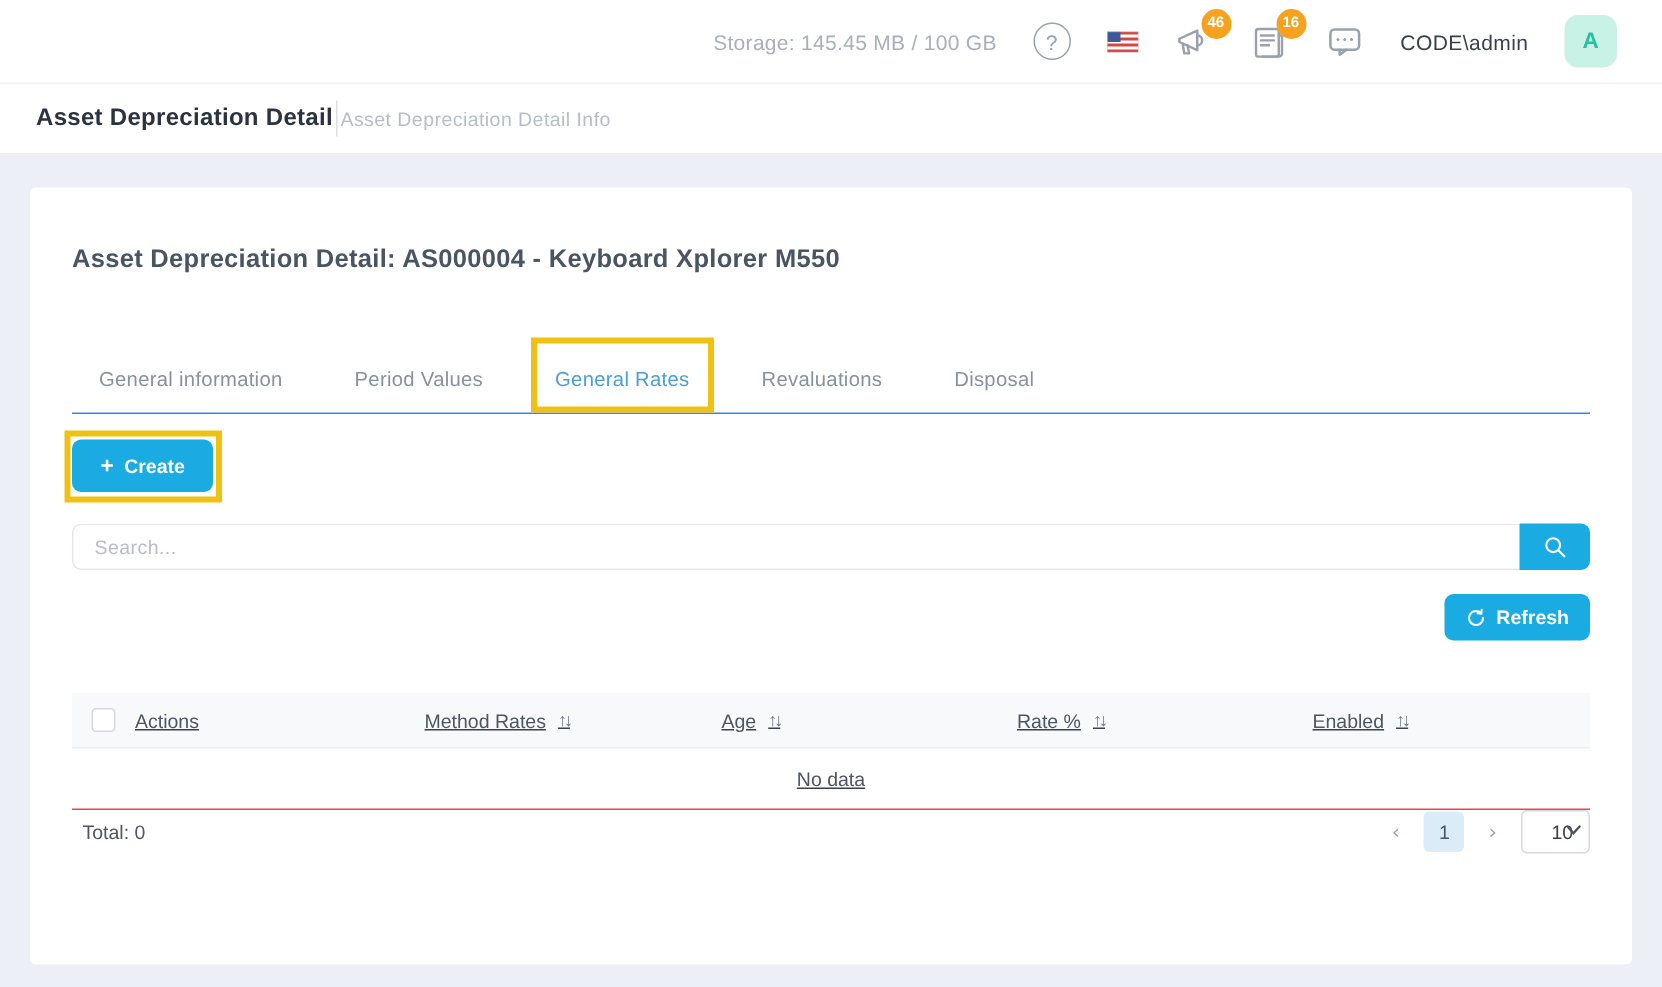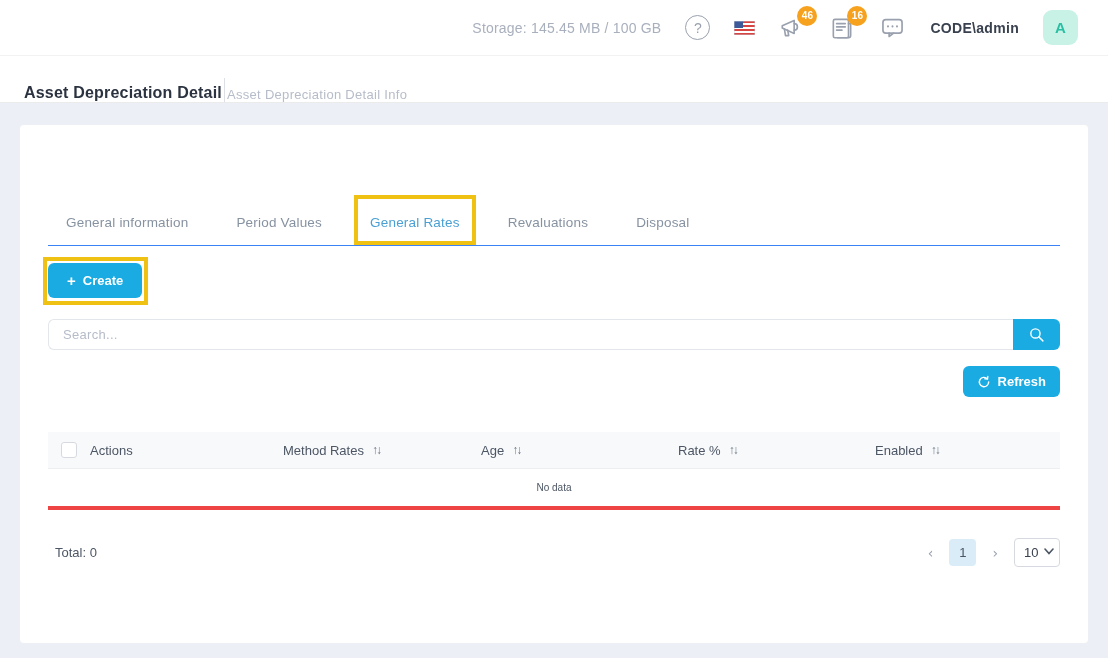--- a/index.html
+++ b/index.html
@@ -22,31 +22,31 @@
     width:25px; height:25px; border:1.6px solid #9aa1ae; border-radius:50%;
     color:#9aa1ae; font-size:14px; display:flex; align-items:center; justify-content:center;
   }
   .flag { width:21px; height:14px; display:block; }
   .badge {
     position:absolute; top:-9px; right:-12px;
     min-width:20px; height:20px; border-radius:50%;
     background:#f6a21e; color:#fff; font-size:10px; font-weight:bold;
     display:flex; align-items:center; justify-content:center;
   }
-  .username { font-size:14px; font-weight:bold; color:#39414f; letter-spacing:.3px; }
+  .username { font-size:14px; font-weight:normal; color:#39414f; letter-spacing:.3px; }
   .avatar {
     width:35px; height:35px; border-radius:9px; background:#c9f2e7;
     color:#28bfa3; font-size:15px; font-weight:bold;
     display:flex; align-items:center; justify-content:center; cursor:pointer;
   }
   .gray-icon { color:#9aa1ae; }
   
   .breadcrumb-bar {
     height:48px; background:#fff; border-top:1px solid #f2f2f2; border-bottom:1px solid #ebebeb;
-    display:flex; align-items:flex-end; padding-left:24px; gap:2px;
+    display:flex; align-items:center; padding-left:24px; gap:2px;
   }
   .bc-title { font-size:16px; font-weight:bold; color:#2b3340; letter-spacing:.2px; }
   .bc-divider { width:1px; height:24px; background:#dcdfe4; }
   .bc-sub { font-size:13px; color:#b6bcc8; letter-spacing:.3px; }
   
   .main { padding:22px 20px; }
   .card {
     background:#fff; border-radius:4px; min-height:518px;
     padding:28px 28px 30px 28px;
   }
@@ -89,53 +89,54 @@
   .search-input::placeholder { color:#b6bcc8; letter-spacing:.3px; }
   .search-btn {
     width:47px; height:31px; background:#1aabe3; border:none;
     border-radius:0 6px 6px 0; cursor:pointer;
     display:flex; align-items:center; justify-content:center;
   }
   
   .refresh-row { display:flex; justify-content:flex-end; margin-top:16px; }
   .btn-refresh { padding:8px 14px; font-weight:bold; }
   
-  .table { margin-top:35px; }
+  .table { margin-top:35px;text-decoration:underline; }
   .thead {
     display:grid; grid-template-columns:235px 198px 197px 197px 1fr;
     background:#f8f9fb; border-bottom:1px solid #eceef2;
     align-items:center; height:37px; font-size:13px; color:#4c5664;
   }
   .th { display:flex; align-items:center; gap:8px; }
   .th-actions { padding-left:13px; gap:13px; }
   .checkbox {
     width:16px; height:16px; appearance:none; -webkit-appearance:none;
     border:1px solid #d6dae0; border-radius:3px; background:#fff; cursor:pointer;
   }
   .sort-glyph { font-size:12px; color:#6b7684; letter-spacing:-2px; cursor:pointer; }
   .tbody-empty {
     height:41px; display:flex; align-items:center; justify-content:center;
-    font-size:10px; color:#4c5664; border-bottom:4px solid #ef4444;
-  }
-  
-  .table-footer { display:flex; justify-content:space-between; align-items:center; margin-top:28px; padding-left:7px;gap:20px; }
+    font-size:13px; color:#4c5664; border-bottom:1px solid #ef4444;
+  }
+  
+  .table-footer { display:flex; justify-content:space-between; align-items:center; padding-left:7px;gap:20px; }
   .total { font-size:13px; color:#4c5664; }
   .pagination { display:flex; align-items:center; gap:12px; }
   .page-chev { color:#9aa3b0; font-size:14px; cursor:pointer; padding:4px; font-family:"DejaVu Sans",sans-serif; }
   .page-num {
     width:27px; height:27px; border-radius:4px; background:#d9ecf8;
     color:#4b5563; font-size:13px; display:flex; align-items:center; justify-content:center;
     cursor:pointer;
   }
   .size-select-wrap { position:relative; }
   .size-select {
     width:46px; height:29px; border:1px solid #d6dae0; border-radius:4px;
     background:#fff; font-size:13px; color:#39414f; padding:0 0 0 9px;
     appearance:none; -webkit-appearance:none; cursor:pointer;
     font-family:"Liberation Sans","DejaVu Sans",sans-serif;
+    text-align:center;
   }
   .size-chev { position:absolute; right:6px; top:10px; pointer-events:none; }
 </style>
 </head>
 <body>
 
 <header class="topbar">
   <span class="storage">Storage: 145.45 MB / 100 GB</span>
 
   <span class="icon-btn">
@@ -189,20 +190,21 @@
 
 <nav class="breadcrumb-bar">
   <span class="bc-title">Asset Depreciation Detail</span>
   <span class="bc-divider"></span>
   <span class="bc-sub">Asset Depreciation Detail Info</span>
 </nav>
 
 <main class="main">
   <section class="card">
 
+    <h1 class="page-heading">Asset Depreciation Detail: AS000004 - Keyboard Xplorer M550</h1>
 
     
     <div class="tabs">
       <span class="tab">General information</span>
       <span class="tab">Period Values</span>
       <span class="tab active">
         <span>General Rates</span>
         <span class="hl-box-tab"></span>
       </span>
       <span class="tab">Revaluations</span>

